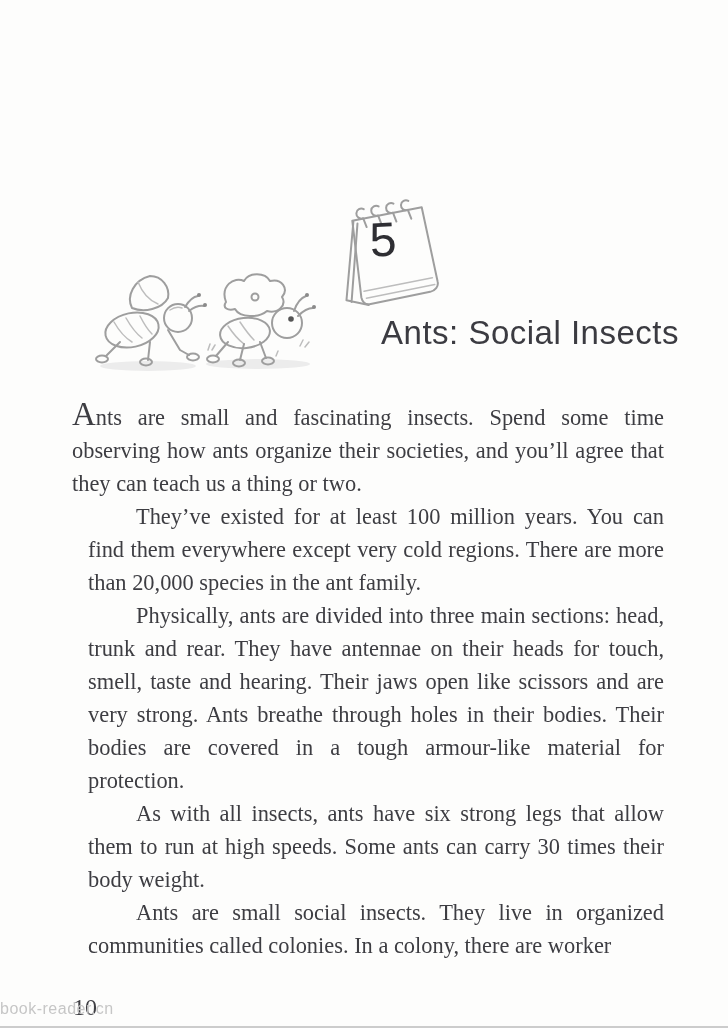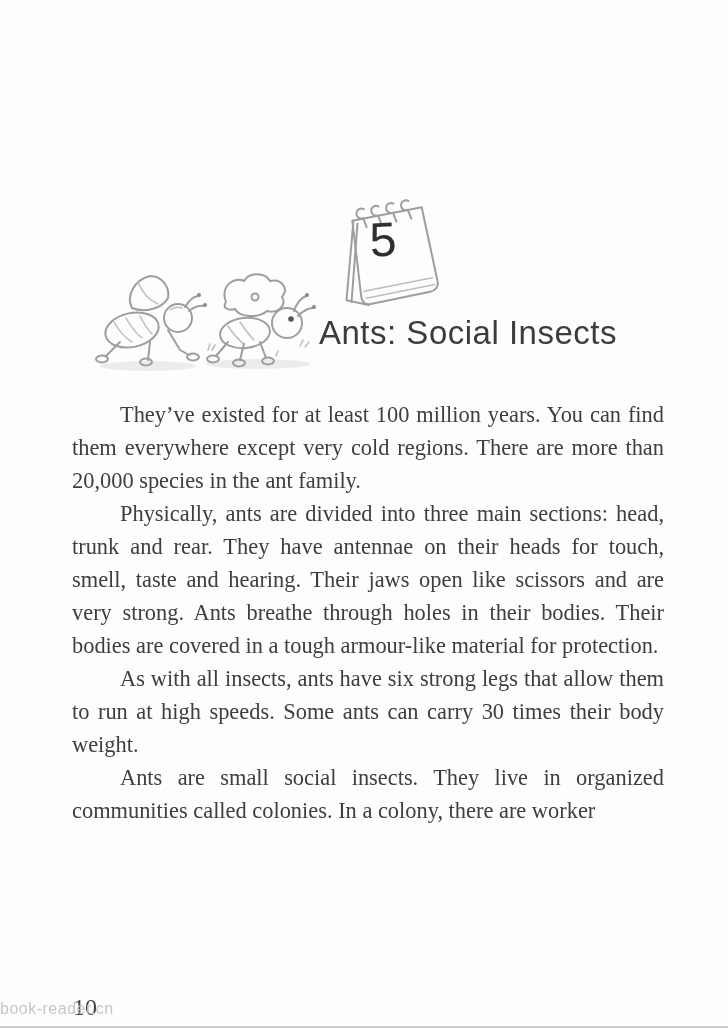--- a/index.html
+++ b/index.html
@@ -44,38 +44,40 @@
   }
   .page-title {
     position: absolute;
     left: 319px;
     top: 314px;
     width: 360px;
     font-family: "Liberation Sans", sans-serif;
     font-size: 33px;
     letter-spacing: 0.5px;
     color: #3b3b41;
+    text-align: right;
   }
 
   
   .body-text {
     position: absolute;
     left: 72px;
     top: 398px;
     width: 592px;
     font-size: 22.4px;
     line-height: 33px;
     color: #3d3d42;
     text-align: justify;
   }
   .body-text p {
     margin: 0;
   }
   .body-text p.indented {
     text-indent: 48px;
+    margin-left: 16px;
   }
   .lead-initial {
     font-size: 33px;
     line-height: 1;
   }
 
   
   .page-number {
     position: absolute;
     left: 73px;
@@ -161,20 +163,21 @@
       <path class="sketch" d="M59,20 a5,5 0 1 0 -1,9 l 3,9" stroke-width="1.8"></path>
       <path class="sketch" d="M74,18 a5,5 0 1 0 -1,9 l 3,9" stroke-width="1.8"></path>
       <path class="sketch" d="M89,16 a5,5 0 1 0 -1,9 l 3,9" stroke-width="1.8"></path>
     </g>
   </svg>
   <div class="chapter-number">5</div>
 
   <div class="page-title">Ants: Social Insects</div>
 
   <div class="body-text">
+    <p><span class="lead-initial">A</span><span>nts are small and fascinating insects. Spend some time observing how ants organize their societies, and you’ll agree that they can teach us a thing or two.</span></p>
     <p class="indented">They’ve existed for at least 100 million years. You can find them everywhere except very cold regions. There are more than 20,000 species in the ant family.</p>
     <p class="indented">Physically, ants are divided into three main sections: head, trunk and rear. They have antennae on their heads for touch, smell, taste and hearing. Their jaws open like scissors and are very strong. Ants breathe through holes in their bodies. Their bodies are covered in a tough armour-like material for protection.</p>
     <p class="indented">As with all insects, ants have six strong legs that allow them to run at high speeds. Some ants can carry 30 times their body weight.</p>
     <p class="indented">Ants are small social insects. They live in organized communities called colonies. In a colony, there are worker</p>
   </div>
 
   <div class="page-number">10</div>
   <div class="watermark">book-reader.cn</div>
   <div class="page-bottom-edge"></div>
 

